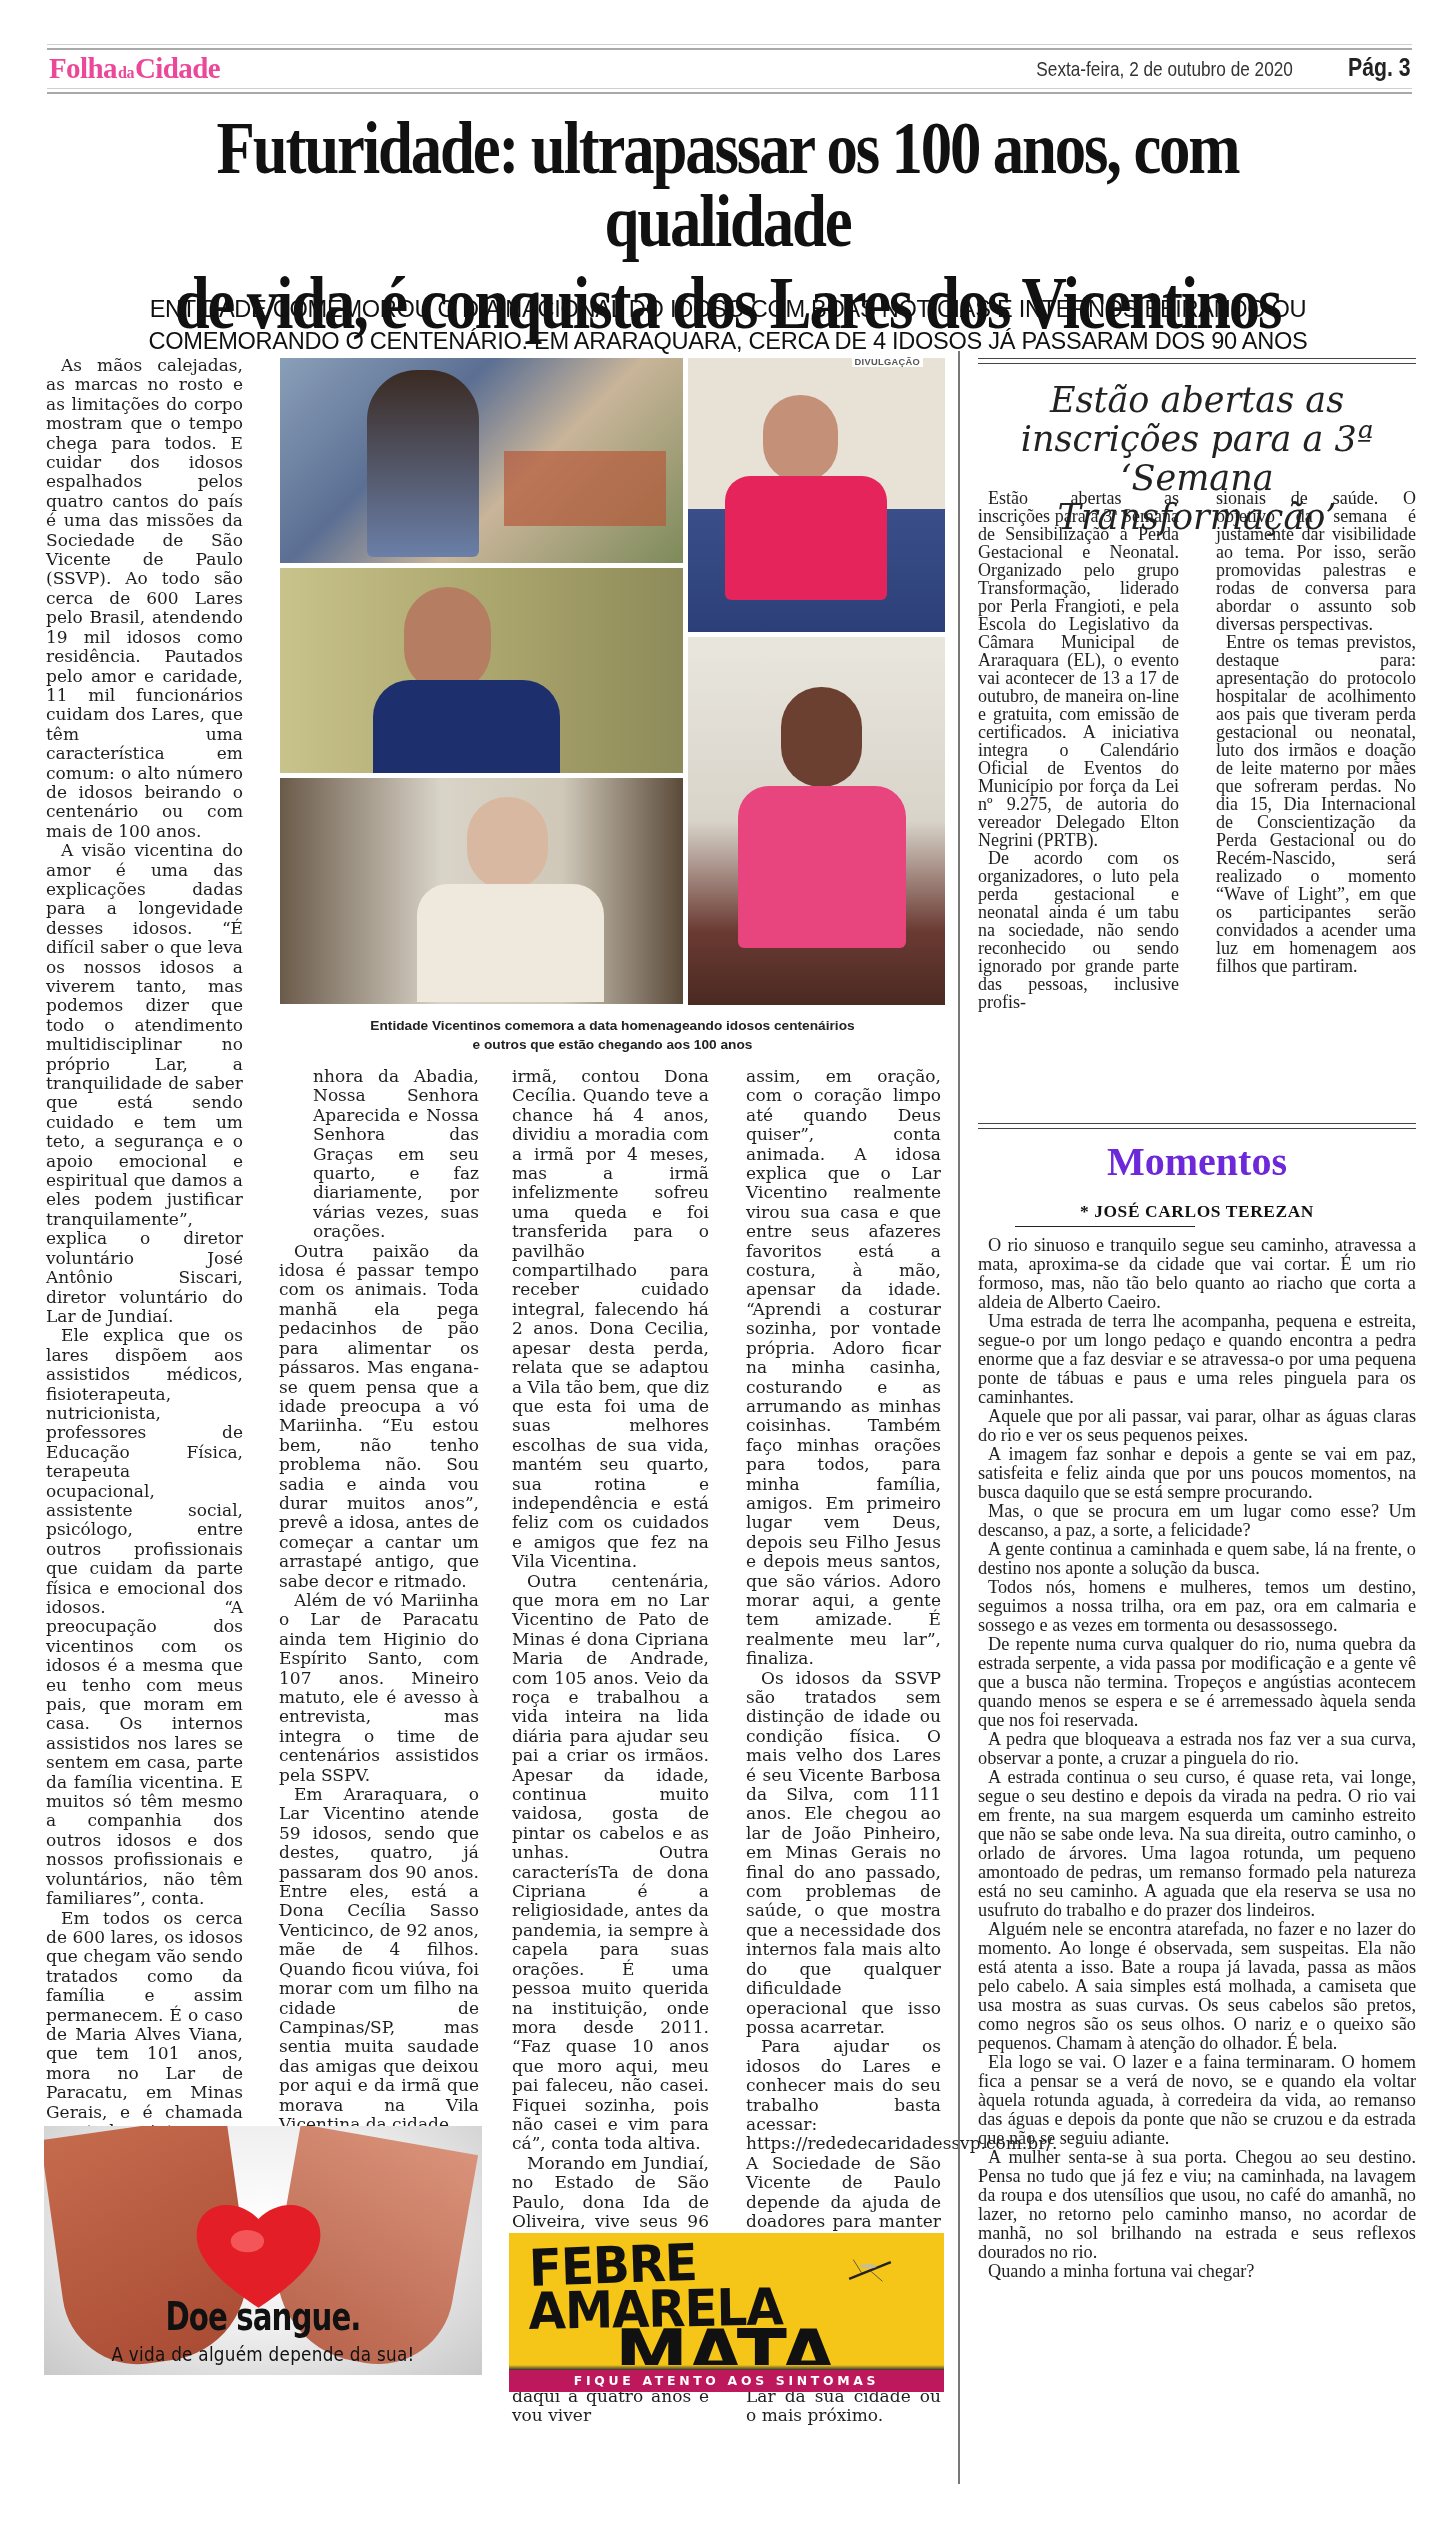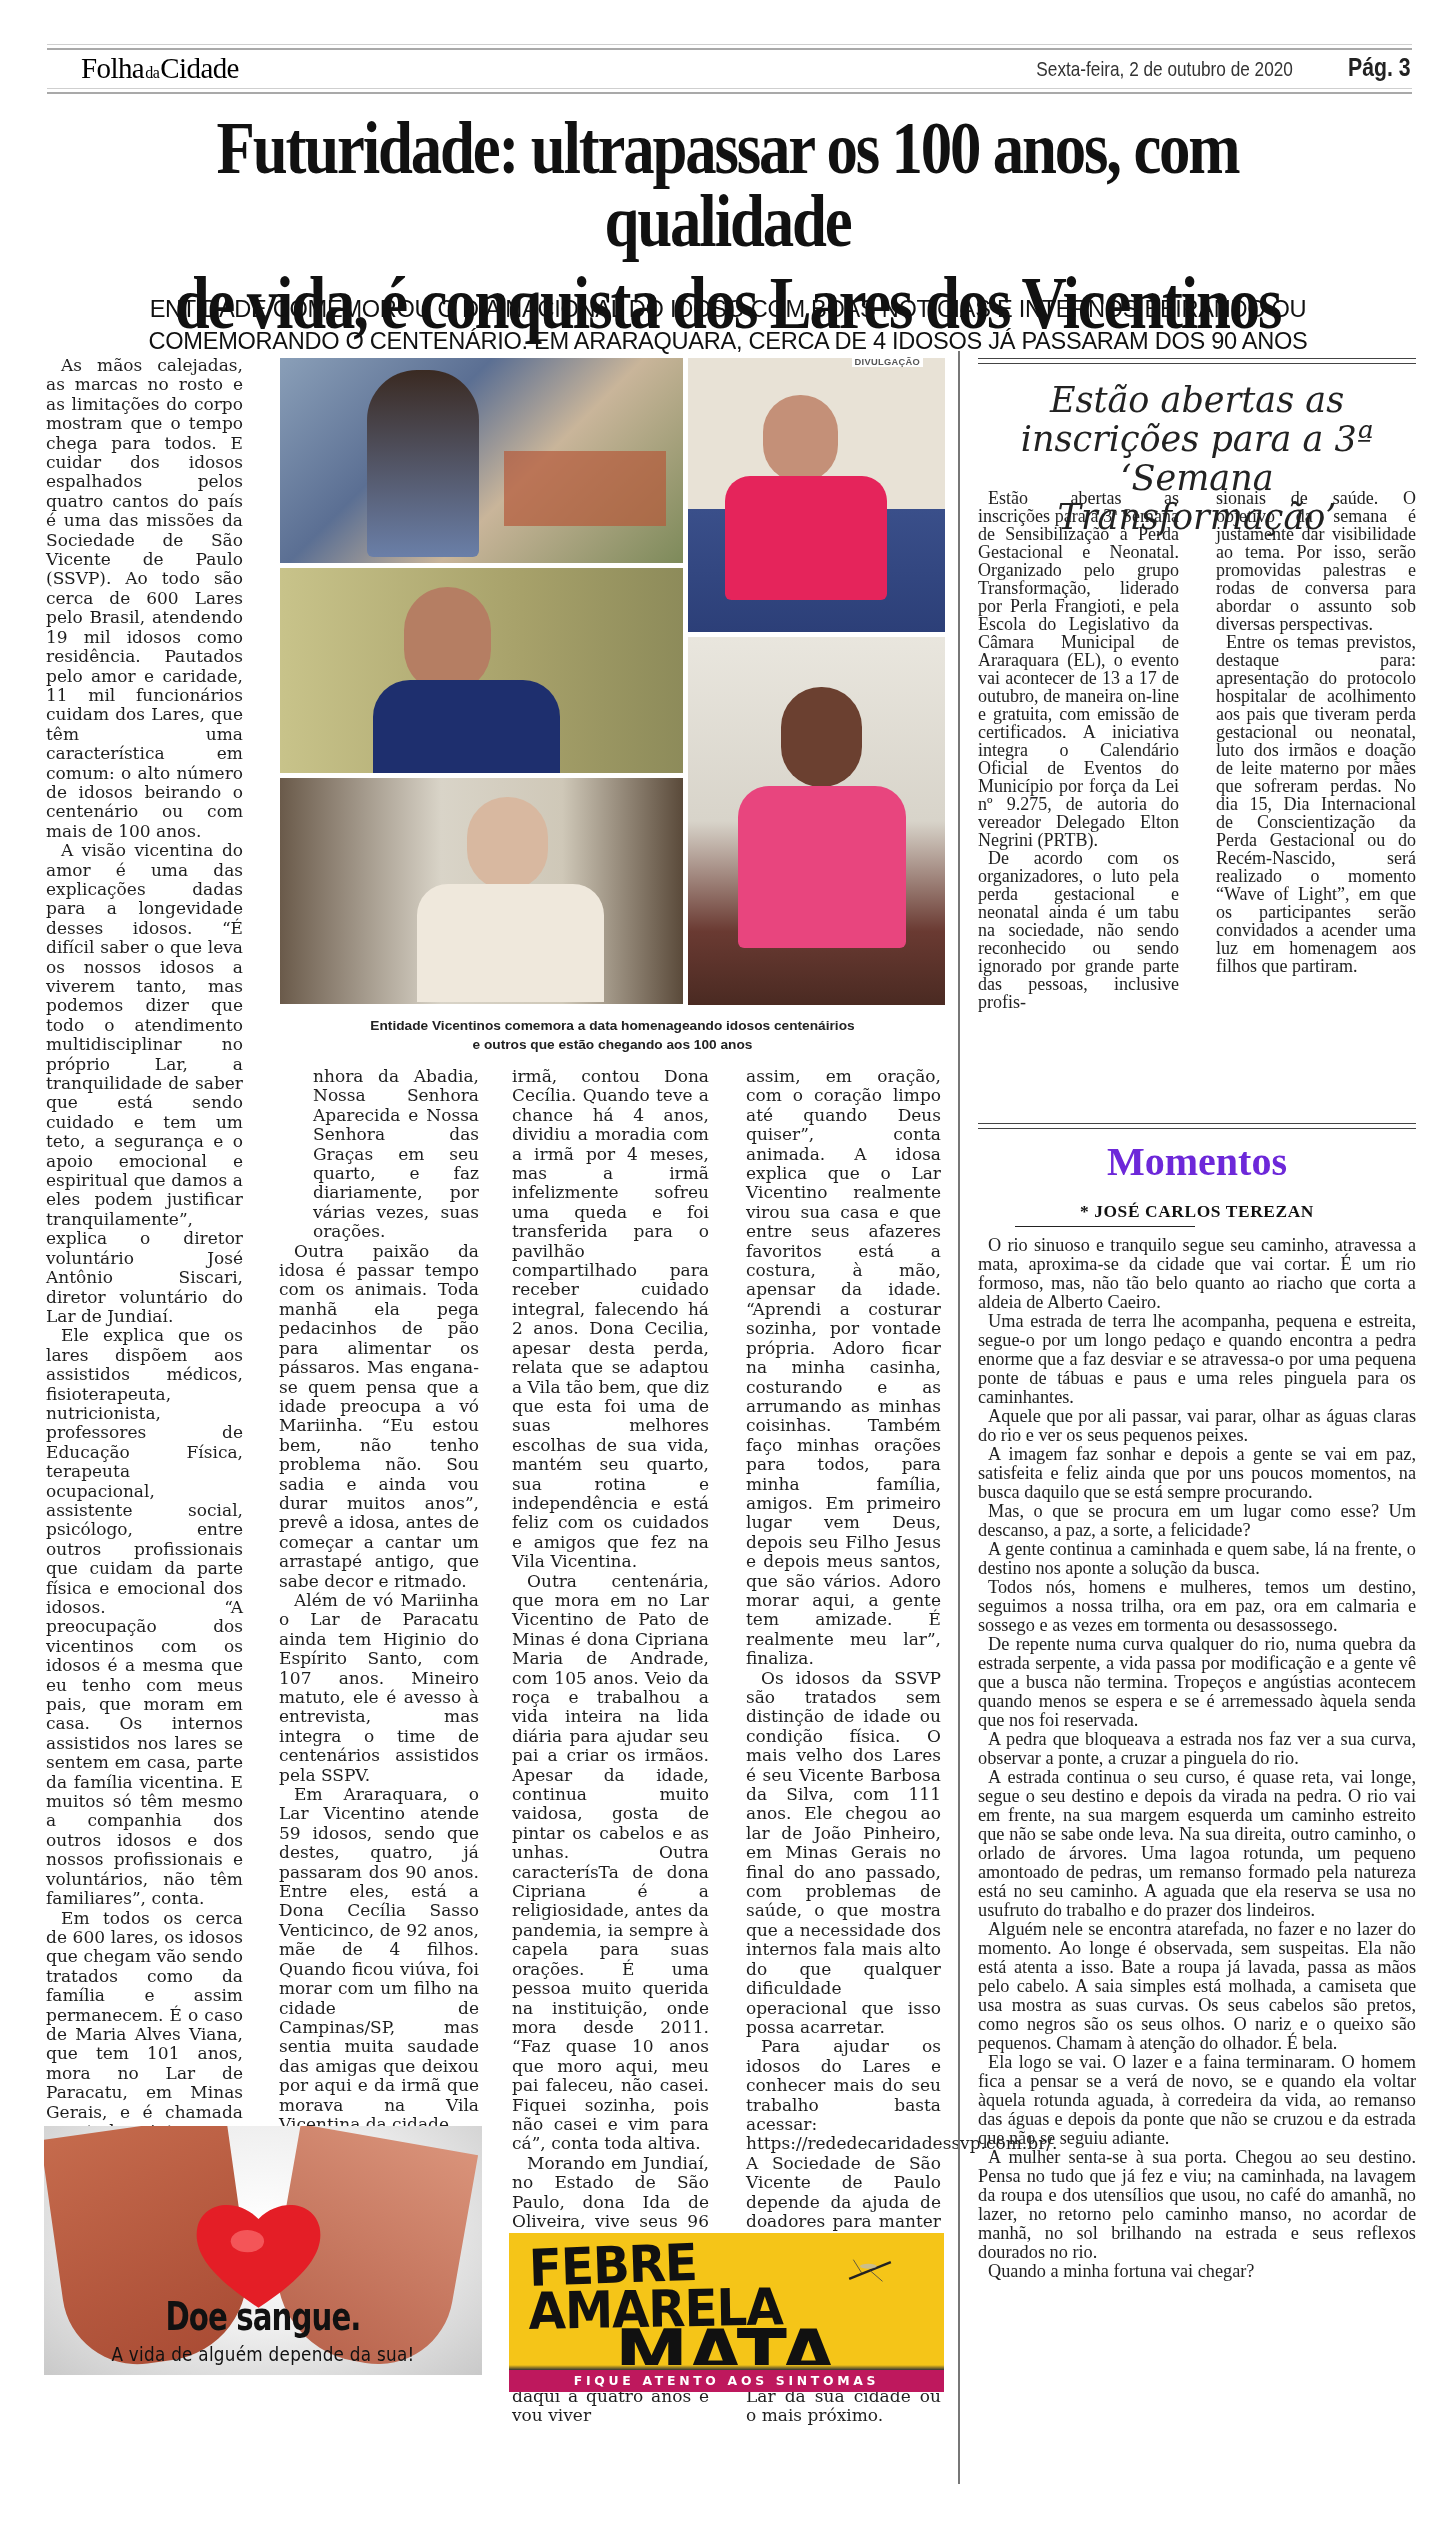--- a/index.html
+++ b/index.html
@@ -3,21 +3,21 @@
 <meta charset="utf-8">
 <style>
   * { box-sizing: border-box; margin: 0; padding: 0; }
   html, body { width: 1455px; height: 2525px; background: #ffffff; overflow: hidden; }
   body { position: relative; font-family: "DejaVu Serif", serif; color: #1a1a1a; }
 
   .abs { position: absolute; }
 
   
   .rule-double { position: absolute; left: 47px; width: 1365px; height: 5.6px; border-top: 1.9px solid #cfcfcf; border-bottom: 2.5px solid #a9a9a9; }
-  .brand { font-family: "Liberation Serif", serif; font-weight: normal; font-size: 29px; letter-spacing: -0.6px; color: #000000; margin-left: 32px; }
+  .brand { font-family: "Liberation Serif", serif; font-weight: bold; font-size: 29px; letter-spacing: -0.6px; color: #ec4899; }
   .brand .small { font-size: 16px; vertical-align: baseline; margin: 0 1.2px; }
   .dateline { font-family: "Liberation Sans", sans-serif; font-size: 21px; color: #333; transform: scaleX(0.82); transform-origin: right center; }
   .pageno { font-family: "Liberation Sans", sans-serif; font-weight: bold; font-size: 25px; color: #222; transform: scaleX(0.85); transform-origin: right center; }
 
   
   .headline { left: 37px; width: 1381px; text-align: center; font-family: "Liberation Serif", serif; font-weight: bold; font-size: 73px; line-height: 73px; letter-spacing: -2.5px; color: #111; transform: scaleX(0.86); transform-origin: center; }
   .deck { left: 75px; width: 1306px; text-align: center; font-family: "Liberation Sans", sans-serif; font-size: 23.6px; line-height: 32px; color: #111; letter-spacing: -0.3px; }
 
   
   .col { font-family: "DejaVu Serif", serif; font-size: 17px; line-height: 19.4px; text-align: justify; hyphens: manual; color: #1e1e1e; }

